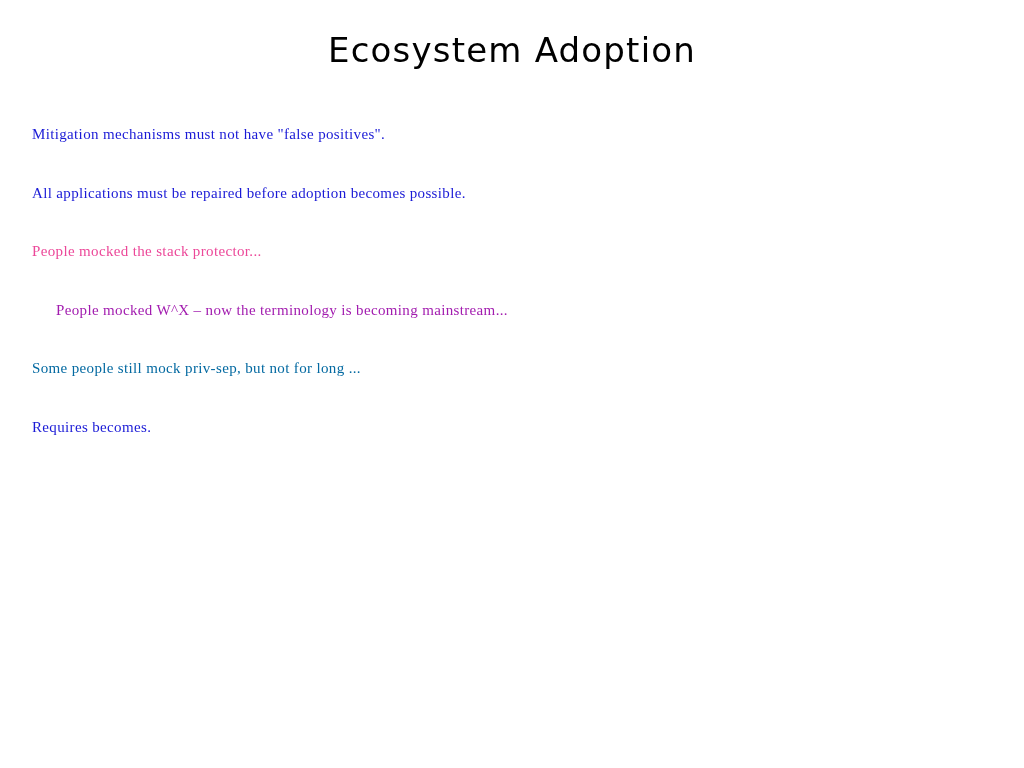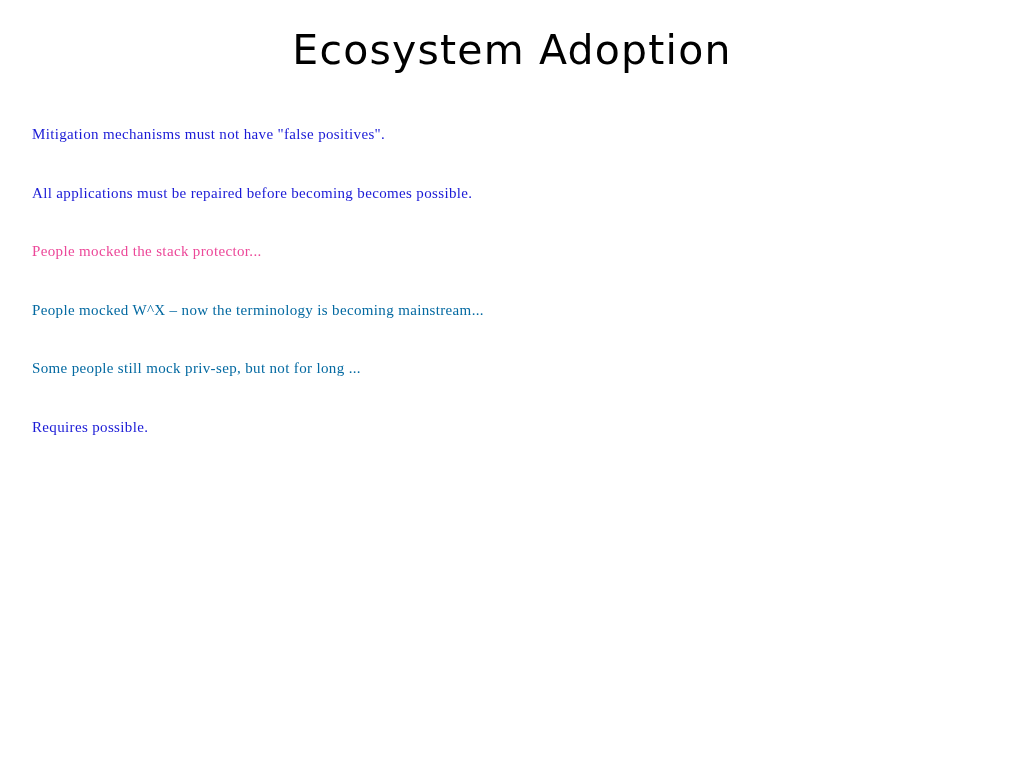--- a/index.html
+++ b/index.html
@@ -25,21 +25,21 @@
   }
 
   .slide-title {
     position: absolute;
     top: 27px;
     left: 0;
     width: 1024px;
     text-align: center;
     color: #000000;
     font-family: "DejaVu Sans", sans-serif;
-    font-size: 41px;
+    font-size: 34px;
     font-weight: 400;
     letter-spacing: 1.2px;
     line-height: 46px;
     white-space: nowrap;
   }
 
   .bullet-list {
     position: absolute;
     top: 122px;
     left: 32px;
@@ -67,20 +67,20 @@
 </style>
 </head>
 <body>
 
 <div class="slide" style="background: rgb(255, 255, 255);">
 
   <div class="slide-title" style="color: rgb(0, 0, 0);">Ecosystem Adoption</div>
 
   <ul class="bullet-list">
     <li class="bullet-line" style="color: rgb(26, 26, 214);">Mitigation mechanisms must not have "false positives".</li>
-    <li class="bullet-line" style="color: rgb(26, 26, 214);">All applications must be repaired before becoming becomes possible.</li>
+    <li class="bullet-line" style="color: rgb(26, 26, 214);">All applications must be repaired before adoption becomes possible.</li>
     <li class="bullet-line" style="color: #ec4899;">People mocked the stack protector...</li>
-    <li class="bullet-line" style="color: #0369a1;">People mocked W^X – now the terminology is becoming mainstream...</li>
+    <li class="bullet-line" style="color: #a21caf; margin-left: 24px;">People mocked W^X – now the terminology is becoming mainstream...</li>
     <li class="bullet-line" style="color: #0369a1;">Some people still mock priv-sep, but not for long ...</li>
-    <li class="bullet-line" style="color: rgb(26, 26, 214);">Requires possible.</li>
+    <li class="bullet-line" style="color: rgb(26, 26, 214);">Requires becomes.</li>
   </ul>
 
 </div>
 
 </body></html>

